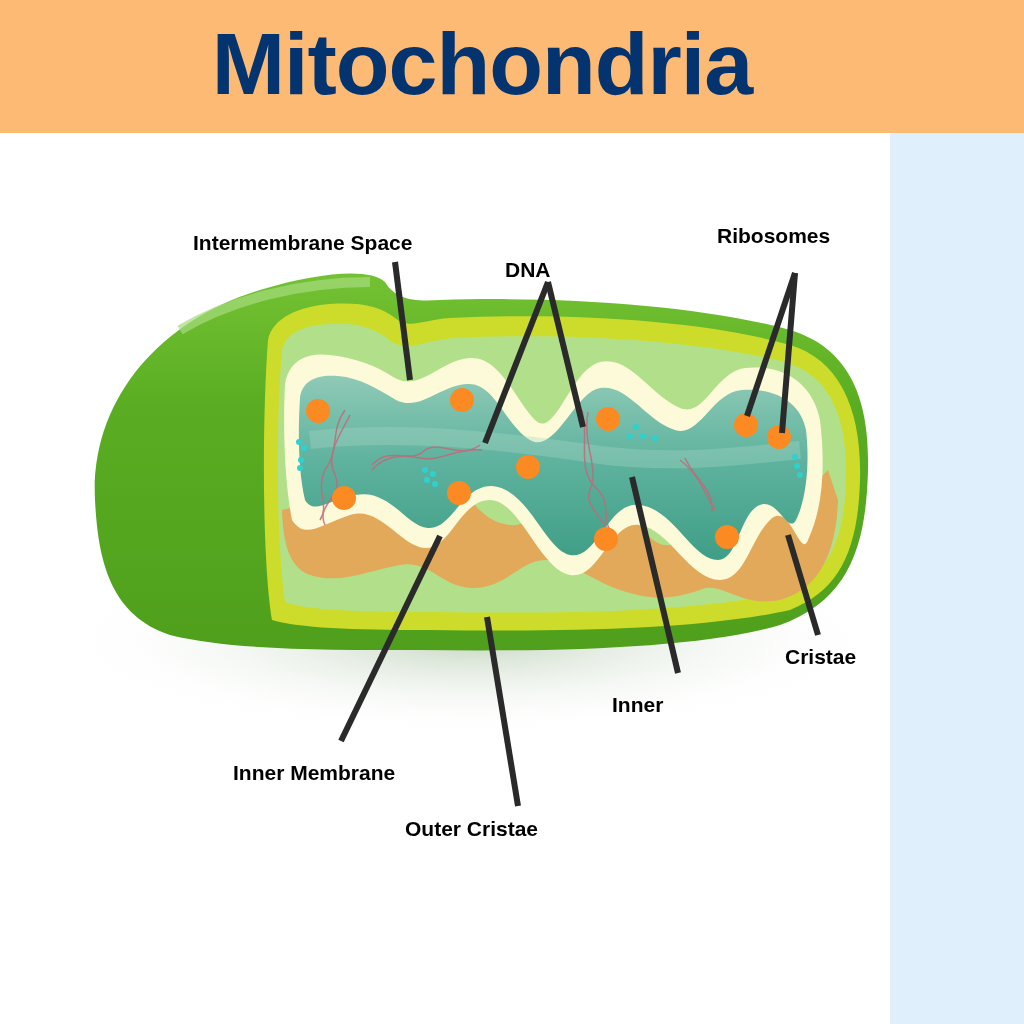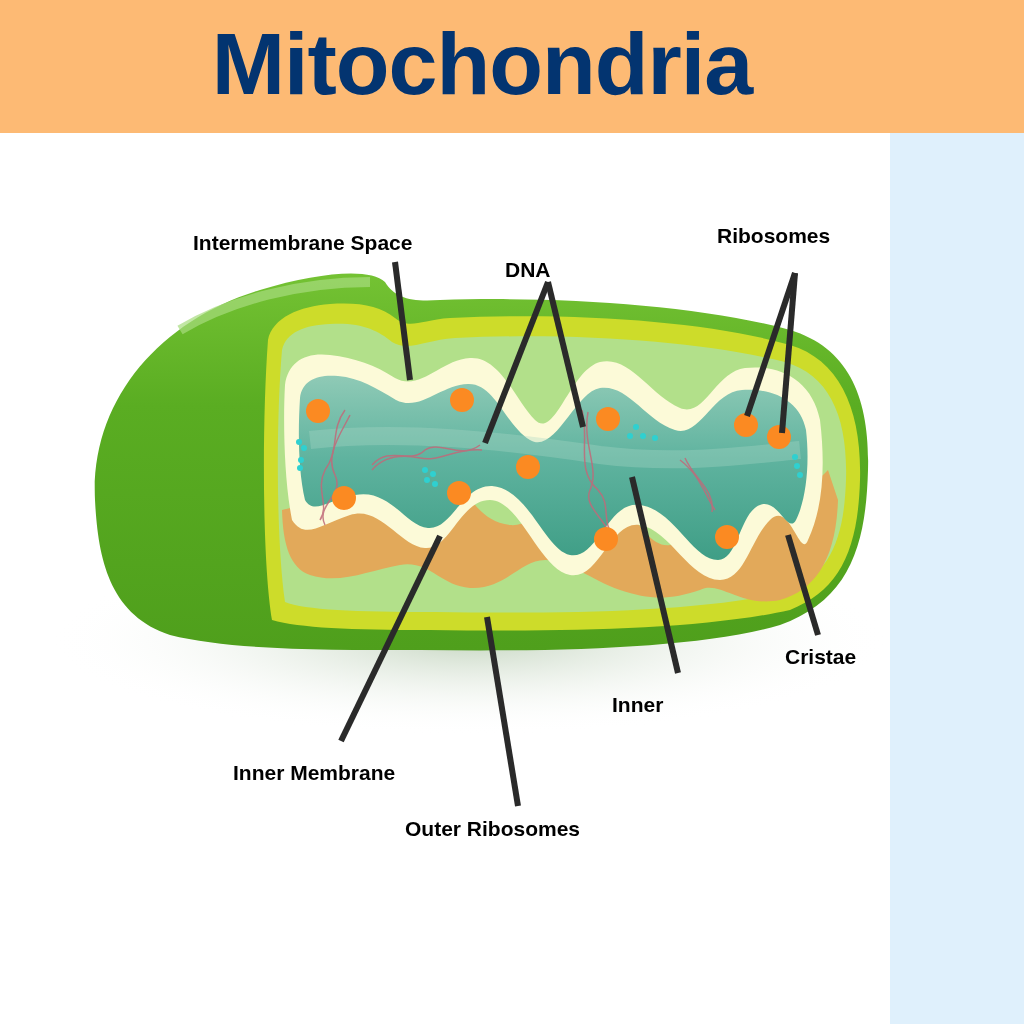--- a/index.html
+++ b/index.html
@@ -131,13 +131,13 @@
     <line x1="487" y1="617" x2="518" y2="806"></line>
   </g>
 </svg>
 
 <div class="label" style="left:193px; top:231px;">Intermembrane Space</div>
 <div class="label" style="left:505px; top:258px;text-align:right;">DNA</div>
 <div class="label" style="left:717px; top:224px;">Ribosomes</div>
 <div class="label" style="left:785px; top:645px;">Cristae</div>
 <div class="label" style="left:612px; top:693px;">Inner</div>
 <div class="label" style="left:217px; top:761px;margin-left:16px;">Inner Membrane</div>
-<div class="label" style="left:405px; top:817px;">Outer Ribosomes</div>
+<div class="label" style="left:405px; top:817px;">Outer Cristae</div>
 
 </body></html>

